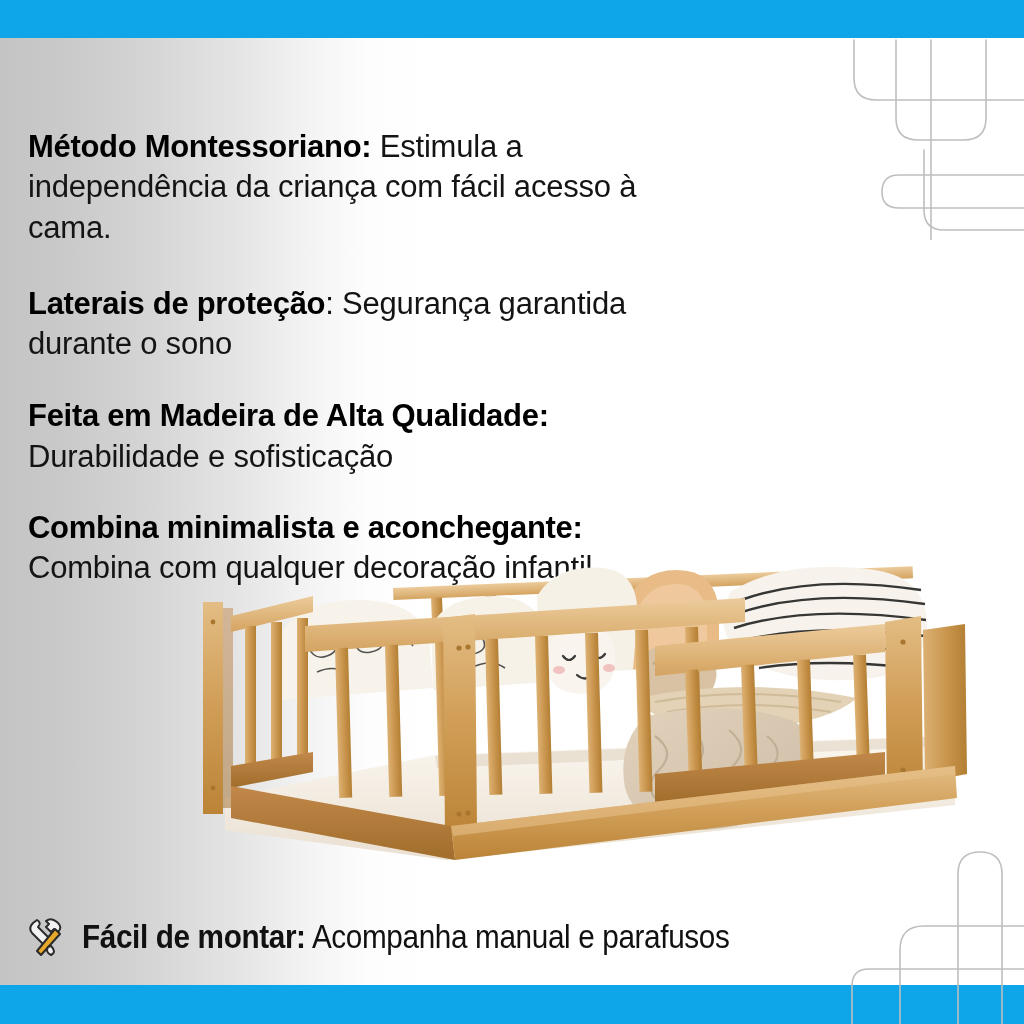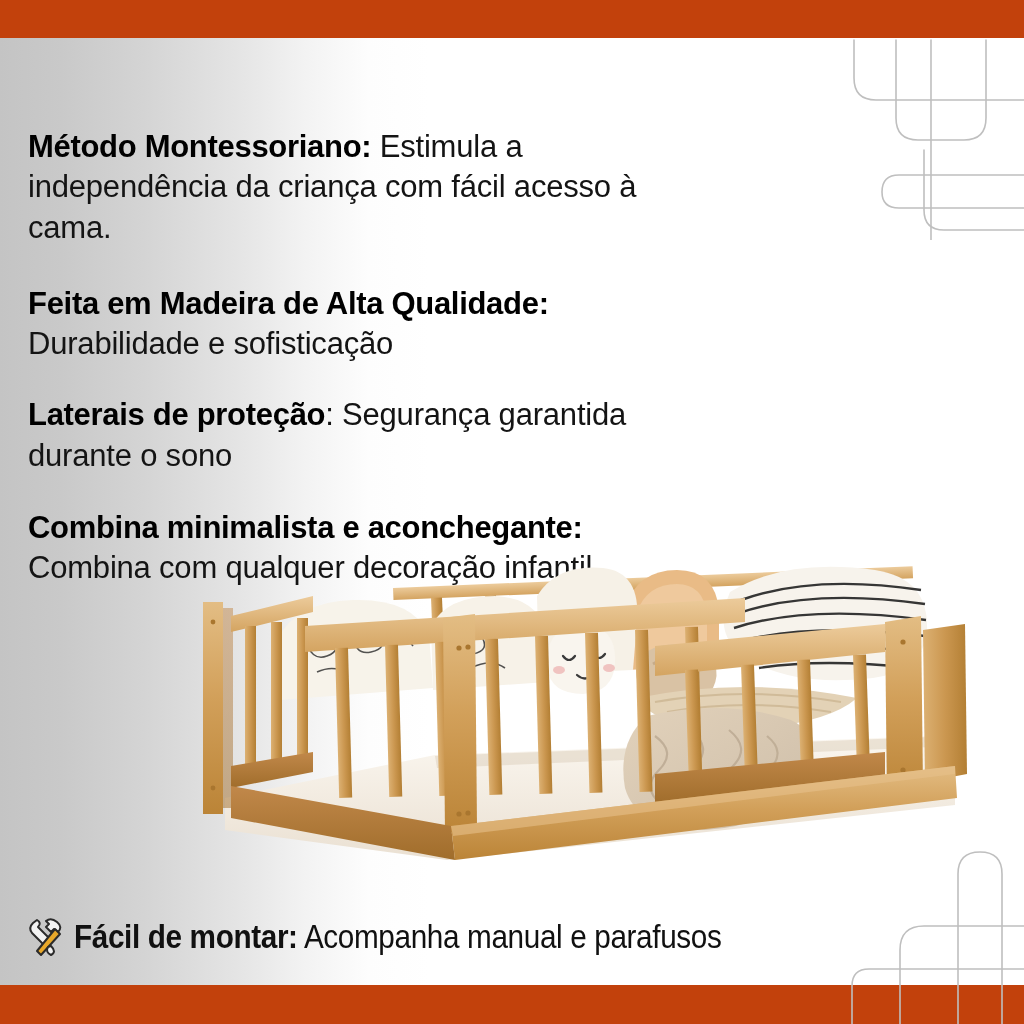--- a/index.html
+++ b/index.html
@@ -11,21 +11,21 @@
     height: 1024px;
     background: #ffffff;
     font-family: "Liberation Sans", sans-serif;
     overflow: hidden;
   }
 
   #card {
     position: relative;
     width: 1024px;
     height: 1024px;
-    background: #c2410c;
+    background: #0ea5e9;
     overflow: hidden;
   }
 
   
   #bg-band {
     position: absolute;
     left: 0;
     top: 38px;
     width: 1024px;
     height: 947px;
@@ -93,21 +93,21 @@
   #block-2 { margin-bottom: 30px; }
   #block-3 { margin-bottom: 32px; }
 
   
   #bottom-line {
     position: absolute;
     left: 24px;
     bottom: 66px;
     display: flex;
     align-items: center;
-    gap: 8px;
+    gap: 16px;
     white-space: nowrap;
   }
   #tools-icon {
     width: 42px;
     height: 42px;
     flex: 0 0 auto;
     display: block;
   }
   #bottom-text {
     font-size: 33px;
@@ -156,26 +156,26 @@
       <path d="M190 145 L35 145 Q18 145 18 162 L18 200"></path>
     </g>
   </svg>
 
   <div id="text-stack">
 
     <div class="feature-block" id="block-1">
       <p class="feature-line"><span class="feature-title">Método Montessoriano:</span><span class="feature-body"> Estimula a independência da criança com fácil acesso à cama.</span></p>
     </div>
 
+    <div class="feature-block" id="block-3">
+      <p class="feature-line"><span class="feature-title">Laterais de proteção</span><span class="feature-body">: Segurança garantida durante o sono</span></p>
+    </div>
+
     <div class="feature-block" id="block-2">
       <p class="feature-line"><span class="feature-title">Feita em Madeira de Alta Qualidade:</span><br><span class="feature-body">Durabilidade e sofisticação</span></p>
-    </div>
-
-    <div class="feature-block" id="block-3">
-      <p class="feature-line"><span class="feature-title">Laterais de proteção</span><span class="feature-body">: Segurança garantida durante o sono</span></p>
     </div>
 
     <div class="feature-block" id="block-4">
       <p class="feature-line"><span class="feature-title">Combina minimalista e aconchegante:</span><br><span class="feature-body">Combina com qualquer decoração infantil</span></p>
     </div>
 
   </div>
 
   <svg id="bed-photo" viewBox="0 0 800 365" fill="none">
     <defs>

